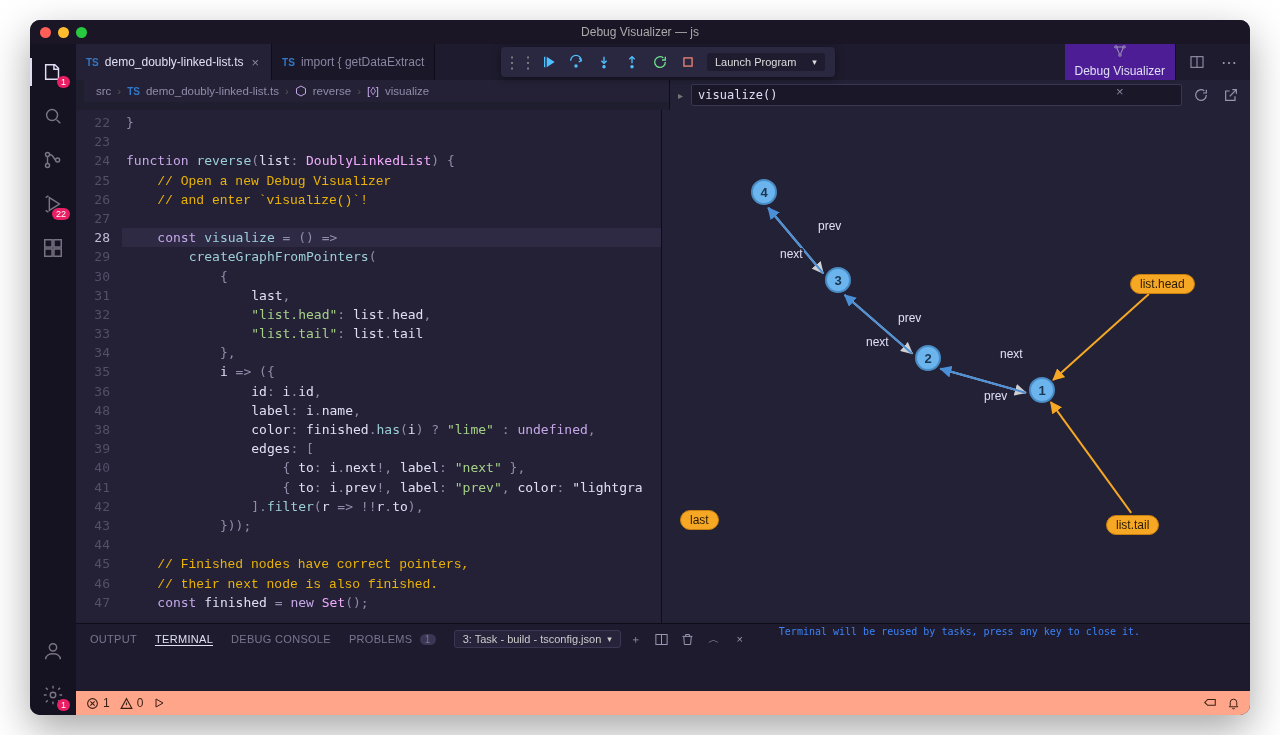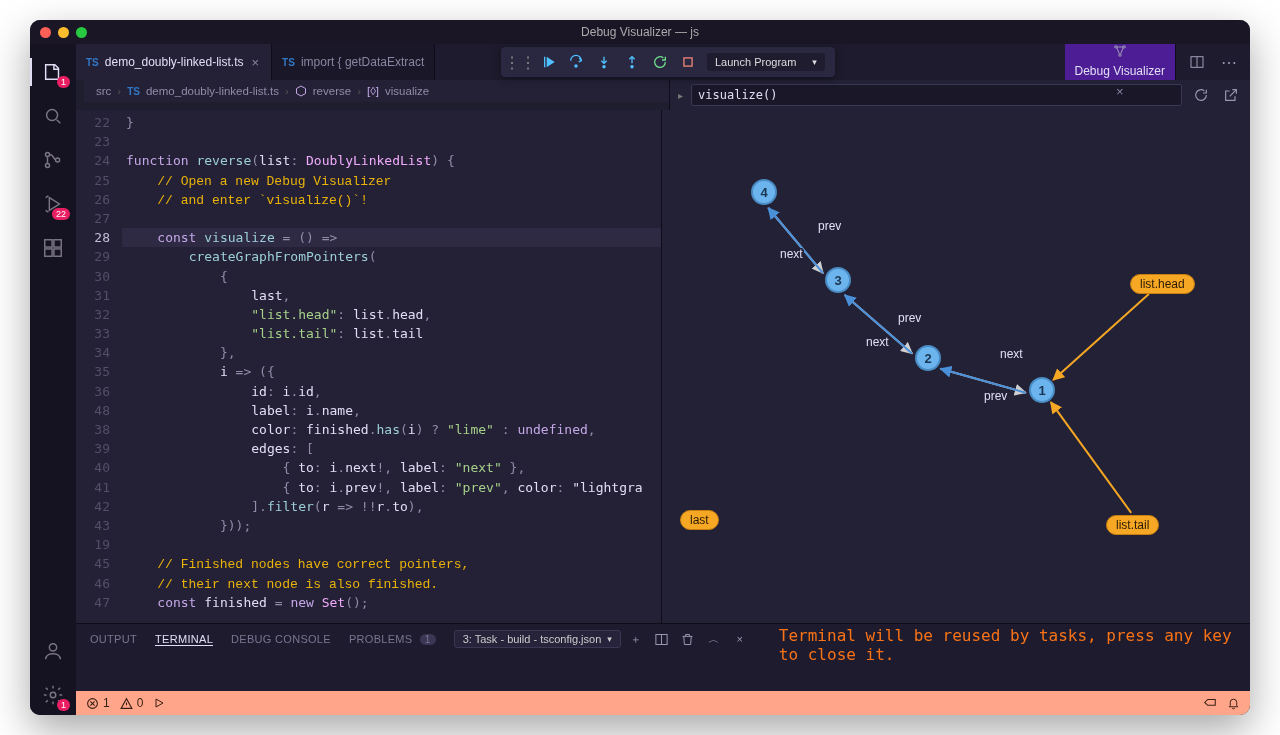--- a/index.html
+++ b/index.html
@@ -71,21 +71,21 @@
   svg.edges{position:absolute; inset:0; width:100%; height:100%; pointer-events:none;}
   .elabel{fill:#e0def4; font-size:12px;  font-family:sans-serif; paint-order:stroke; stroke:#232136; stroke-width:3px;}
   
   .panel { height:68px; border-top:1px solid #0e0c18; background:#1e1b2e; display:flex; flex-direction:row;}
   .panel-tabs { height:30px; display:flex; align-items:center; padding:0 14px; gap:18px; font-size:11px; color:#7a7590;}
   .ptab{cursor:pointer; letter-spacing:0.3px;}
   .ptab.active{color:#e0def4; border-bottom:1px solid #e0def4; padding-bottom:0;}
   .ptab .cnt{background:#3a3654; border-radius:8px; padding:0 5px; font-size:10px; margin-left:4px;}
   .panel-right{margin-left:auto; display:flex; align-items:center; gap:4px;}
   .task-select{background:#26233a; border:1px solid #3a3654; border-radius:3px; padding:2px 8px; font-size:11px; color:#ccc; display:flex; align-items:center; gap:6px; cursor:pointer;}
-  .panel-body{flex:1; padding:2px 14px; font-family:Menlo,monospace; font-size:16px; color:#f97316;}
+  .panel-body{flex:1; padding:2px 14px; font-family:Menlo,monospace; font-size:10px; color:#3b82f6;}
   
   .status { height:24px; background:#ffa68a; color:#3a1f15; display:flex; align-items:center; padding:0 10px; font-size:12px; gap:10px;}
   .status .sp{flex:1;}
   .status .sicon{display:inline-flex; align-items:center; gap:4px;}
   svg{display:block;}
 </style>
 </head>
 <body>
 
 <div class="window">
@@ -290,21 +290,21 @@
               <div class="">34</div>
               <div class="">35</div>
               <div class="">36</div>
               <div class="">48</div>
               <div class="">38</div>
               <div class="">39</div>
               <div class="">40</div>
               <div class="">41</div>
               <div class="">42</div>
               <div class="">43</div>
-              <div class="">19</div>
+              <div class="">44</div>
               <div class="">45</div>
               <div class="">46</div>
               <div class="">47</div>
             </div>
           <div class="code" id="code"><div class="line "><span class="punc">}</span></div><div class="line "></div><div class="line "><span class="kw">function</span> <span class="fn">reverse</span><span class="punc">(</span><span class="id">list</span><span class="punc">:</span> <span class="ty">DoublyLinkedList</span><span class="punc">)</span> <span class="punc">{</span></div><div class="line ">    <span class="cm">// Open a new Debug Visualizer</span></div><div class="line ">    <span class="cm">// and enter `visualize()`!</span></div><div class="line "></div><div class="line hl">    <span class="kw">const</span> <span class="fn">visualize</span> <span class="op">=</span> <span class="punc">(</span><span class="punc">)</span> <span class="op">=&gt;</span></div><div class="line ">        <span class="fn">createGraphFromPointers</span><span class="punc">(</span></div><div class="line ">            <span class="punc">{</span></div><div class="line ">                <span class="id">last</span><span class="punc">,</span></div><div class="line ">                <span class="str">"list.head"</span><span class="punc">:</span> <span class="id">list</span><span class="punc">.</span><span class="id">head</span><span class="punc">,</span></div><div class="line ">                <span class="str">"list.tail"</span><span class="punc">:</span> <span class="id">list</span><span class="punc">.</span><span class="id">tail</span></div><div class="line ">            <span class="punc">}</span><span class="punc">,</span></div><div class="line ">            <span class="id">i</span> <span class="op">=&gt;</span> <span class="punc">(</span><span class="punc">{</span></div><div class="line ">                <span class="id">id</span><span class="punc">:</span> <span class="id">i</span><span class="punc">.</span><span class="id">id</span><span class="punc">,</span></div><div class="line ">                <span class="id">label</span><span class="punc">:</span> <span class="id">i</span><span class="punc">.</span><span class="id">name</span><span class="punc">,</span></div><div class="line ">                <span class="id">color</span><span class="punc">:</span> <span class="id">finished</span><span class="punc">.</span><span class="fn">has</span><span class="punc">(</span><span class="id">i</span><span class="punc">)</span> <span class="punc">?</span> <span class="str">"lime"</span> <span class="punc">:</span> <span class="kw">undefined</span><span class="punc">,</span></div><div class="line ">                <span class="id">edges</span><span class="punc">:</span> <span class="punc">[</span></div><div class="line ">                    <span class="punc">{</span> <span class="id">to</span><span class="punc">:</span> <span class="id">i</span><span class="punc">.</span><span class="id">next</span><span class="punc">!</span><span class="punc">,</span> <span class="id">label</span><span class="punc">:</span> <span class="str">"next"</span> <span class="punc">}</span><span class="punc">,</span></div><div class="line ">                    <span class="punc">{</span> <span class="id">to</span><span class="punc">:</span> <span class="id">i</span><span class="punc">.</span><span class="id">prev</span><span class="punc">!</span><span class="punc">,</span> <span class="id">label</span><span class="punc">:</span> <span class="str">"prev"</span><span class="punc">,</span> <span class="id">color</span><span class="punc">:</span> "lightgra</div><div class="line ">                <span class="punc">]</span><span class="punc">.</span><span class="fn">filter</span><span class="punc">(</span><span class="id">r</span> <span class="op">=&gt;</span> <span class="punc">!</span><span class="punc">!</span><span class="id">r</span><span class="punc">.</span><span class="id">to</span><span class="punc">)</span><span class="punc">,</span></div><div class="line ">            <span class="punc">}</span><span class="punc">)</span><span class="punc">)</span><span class="punc">;</span></div><div class="line "></div><div class="line ">    <span class="cm">// Finished nodes have correct pointers,</span></div><div class="line ">    <span class="cm">// their next node is also finished.</span></div><div class="line ">    <span class="kw">const</span> <span class="id">finished</span> <span class="op">=</span> <span class="kw">new</span> <span class="ty">Set</span><span class="punc">(</span><span class="punc">)</span><span class="punc">;</span></div></div>
         </div>
 
         <div class="viz">
           <div class="viz-canvas" id="vizc">
             <svg class="edges" id="vize">

